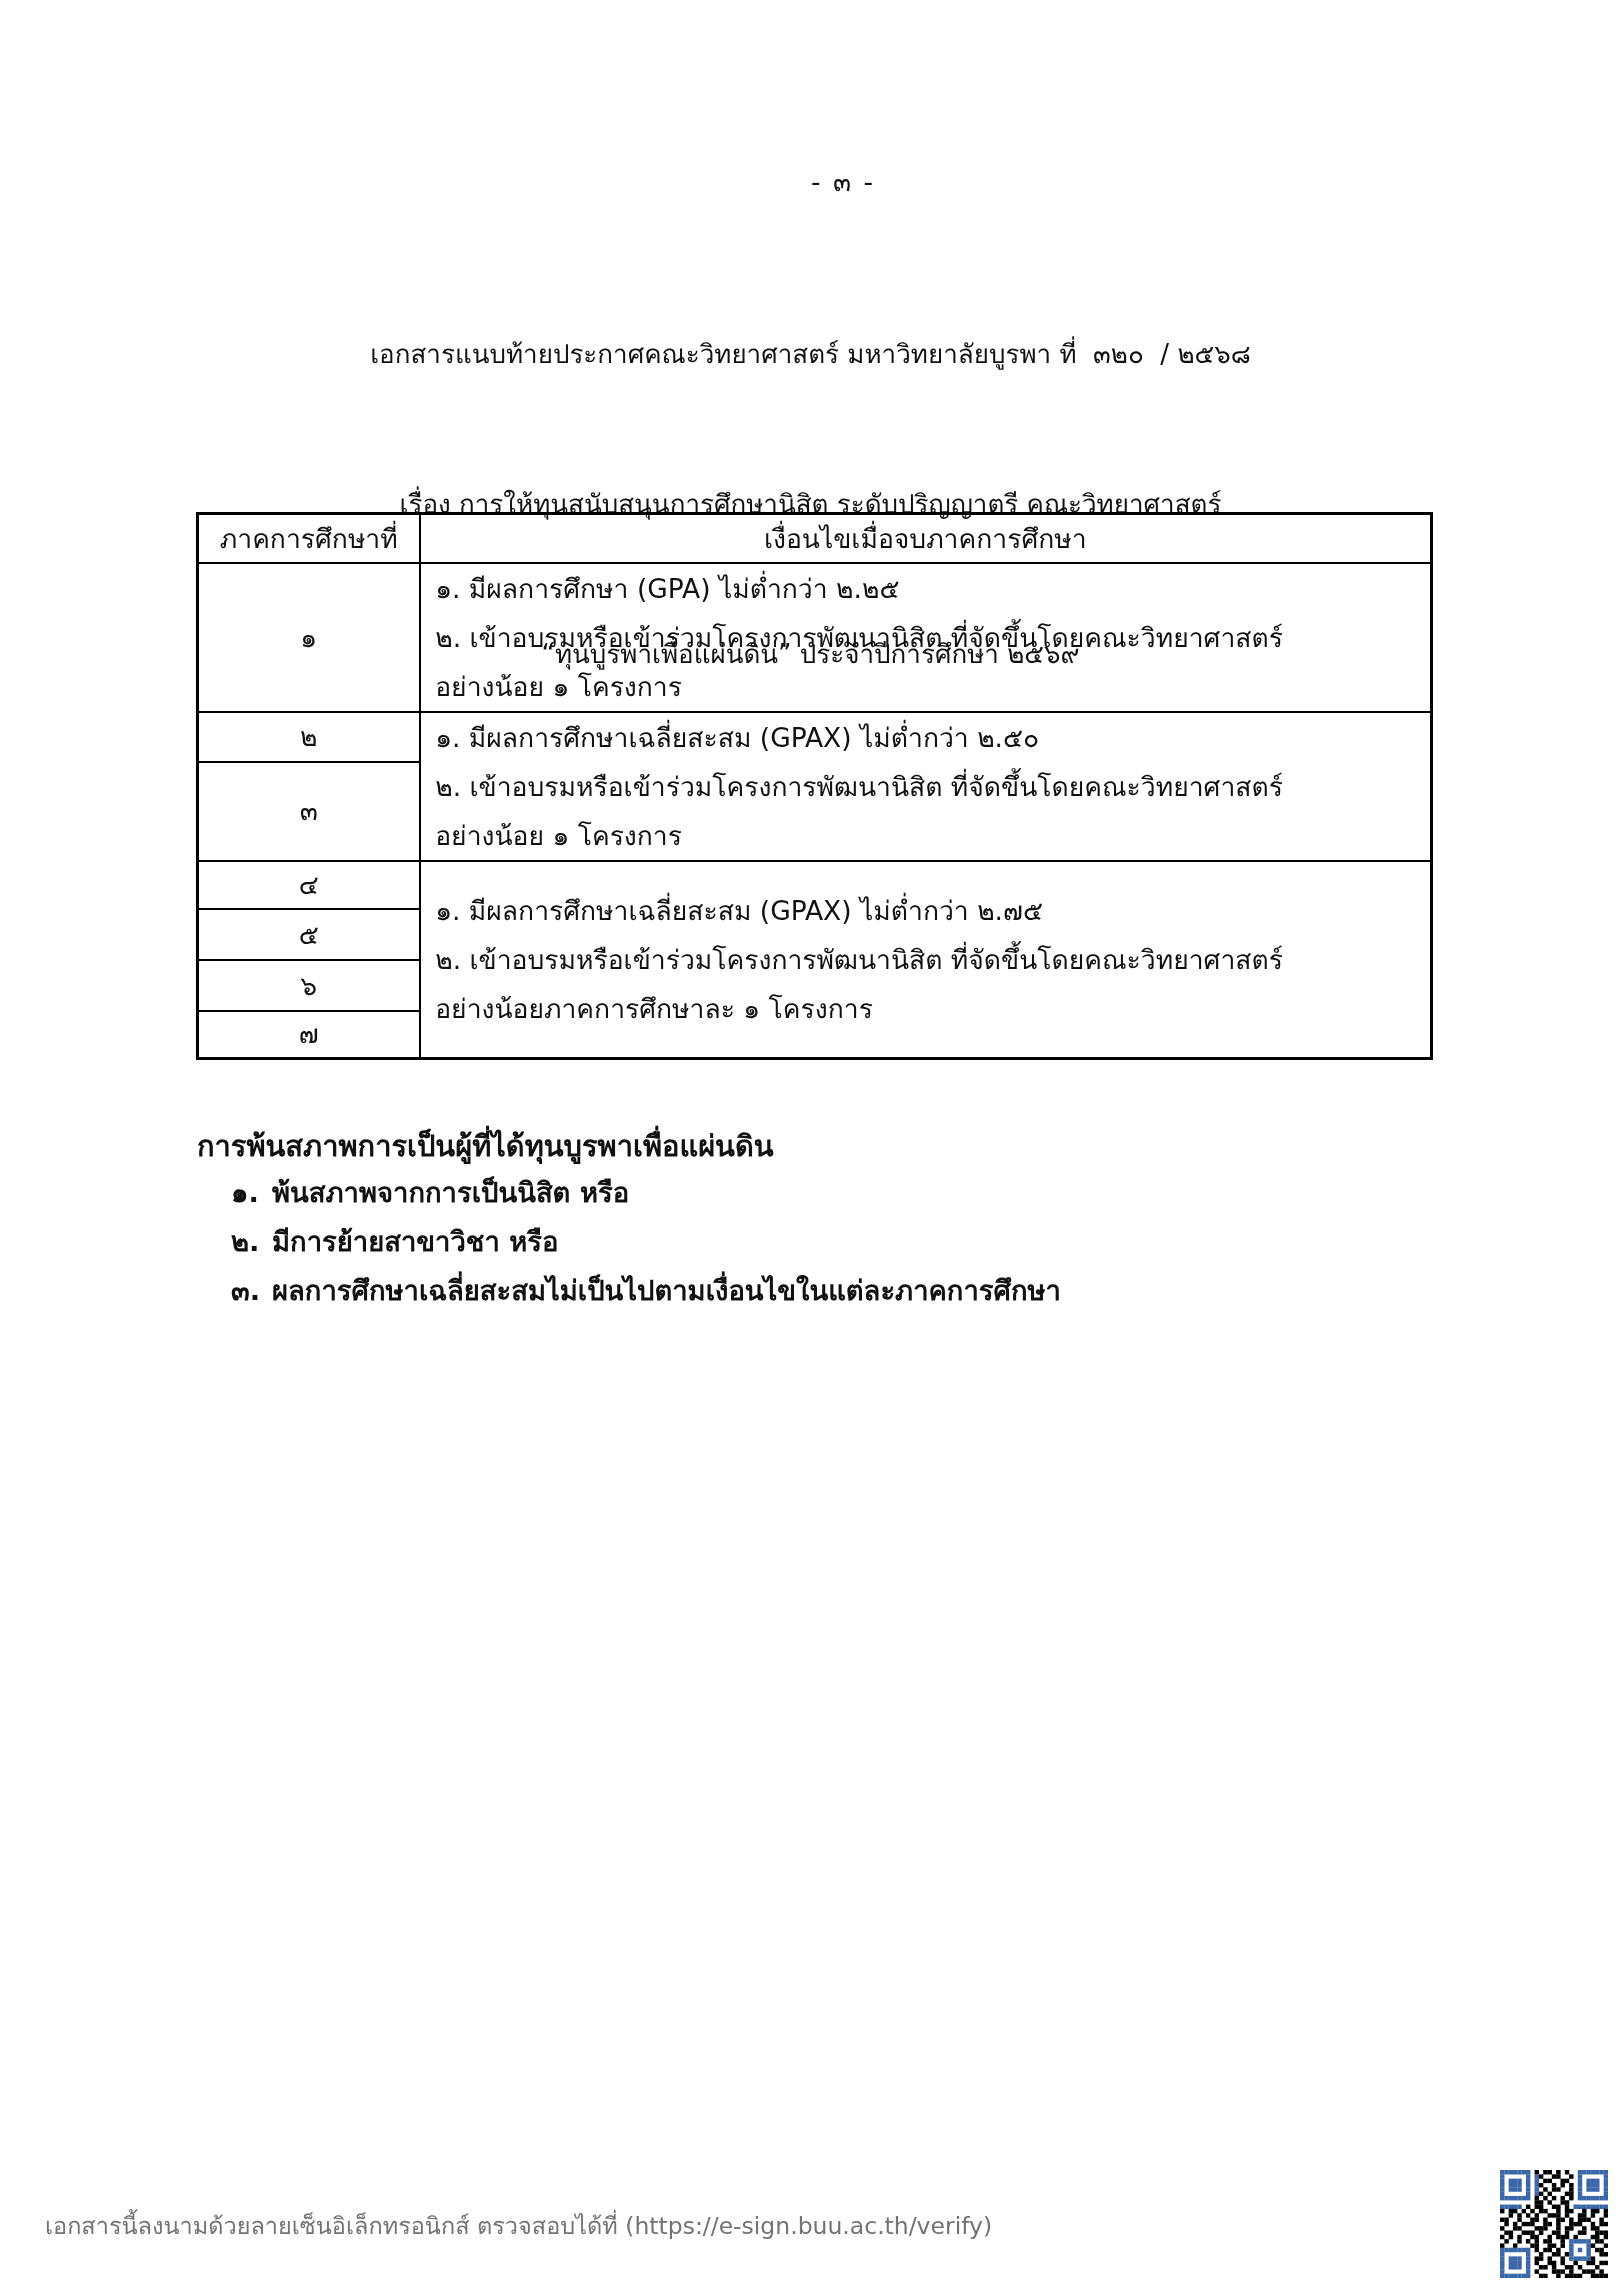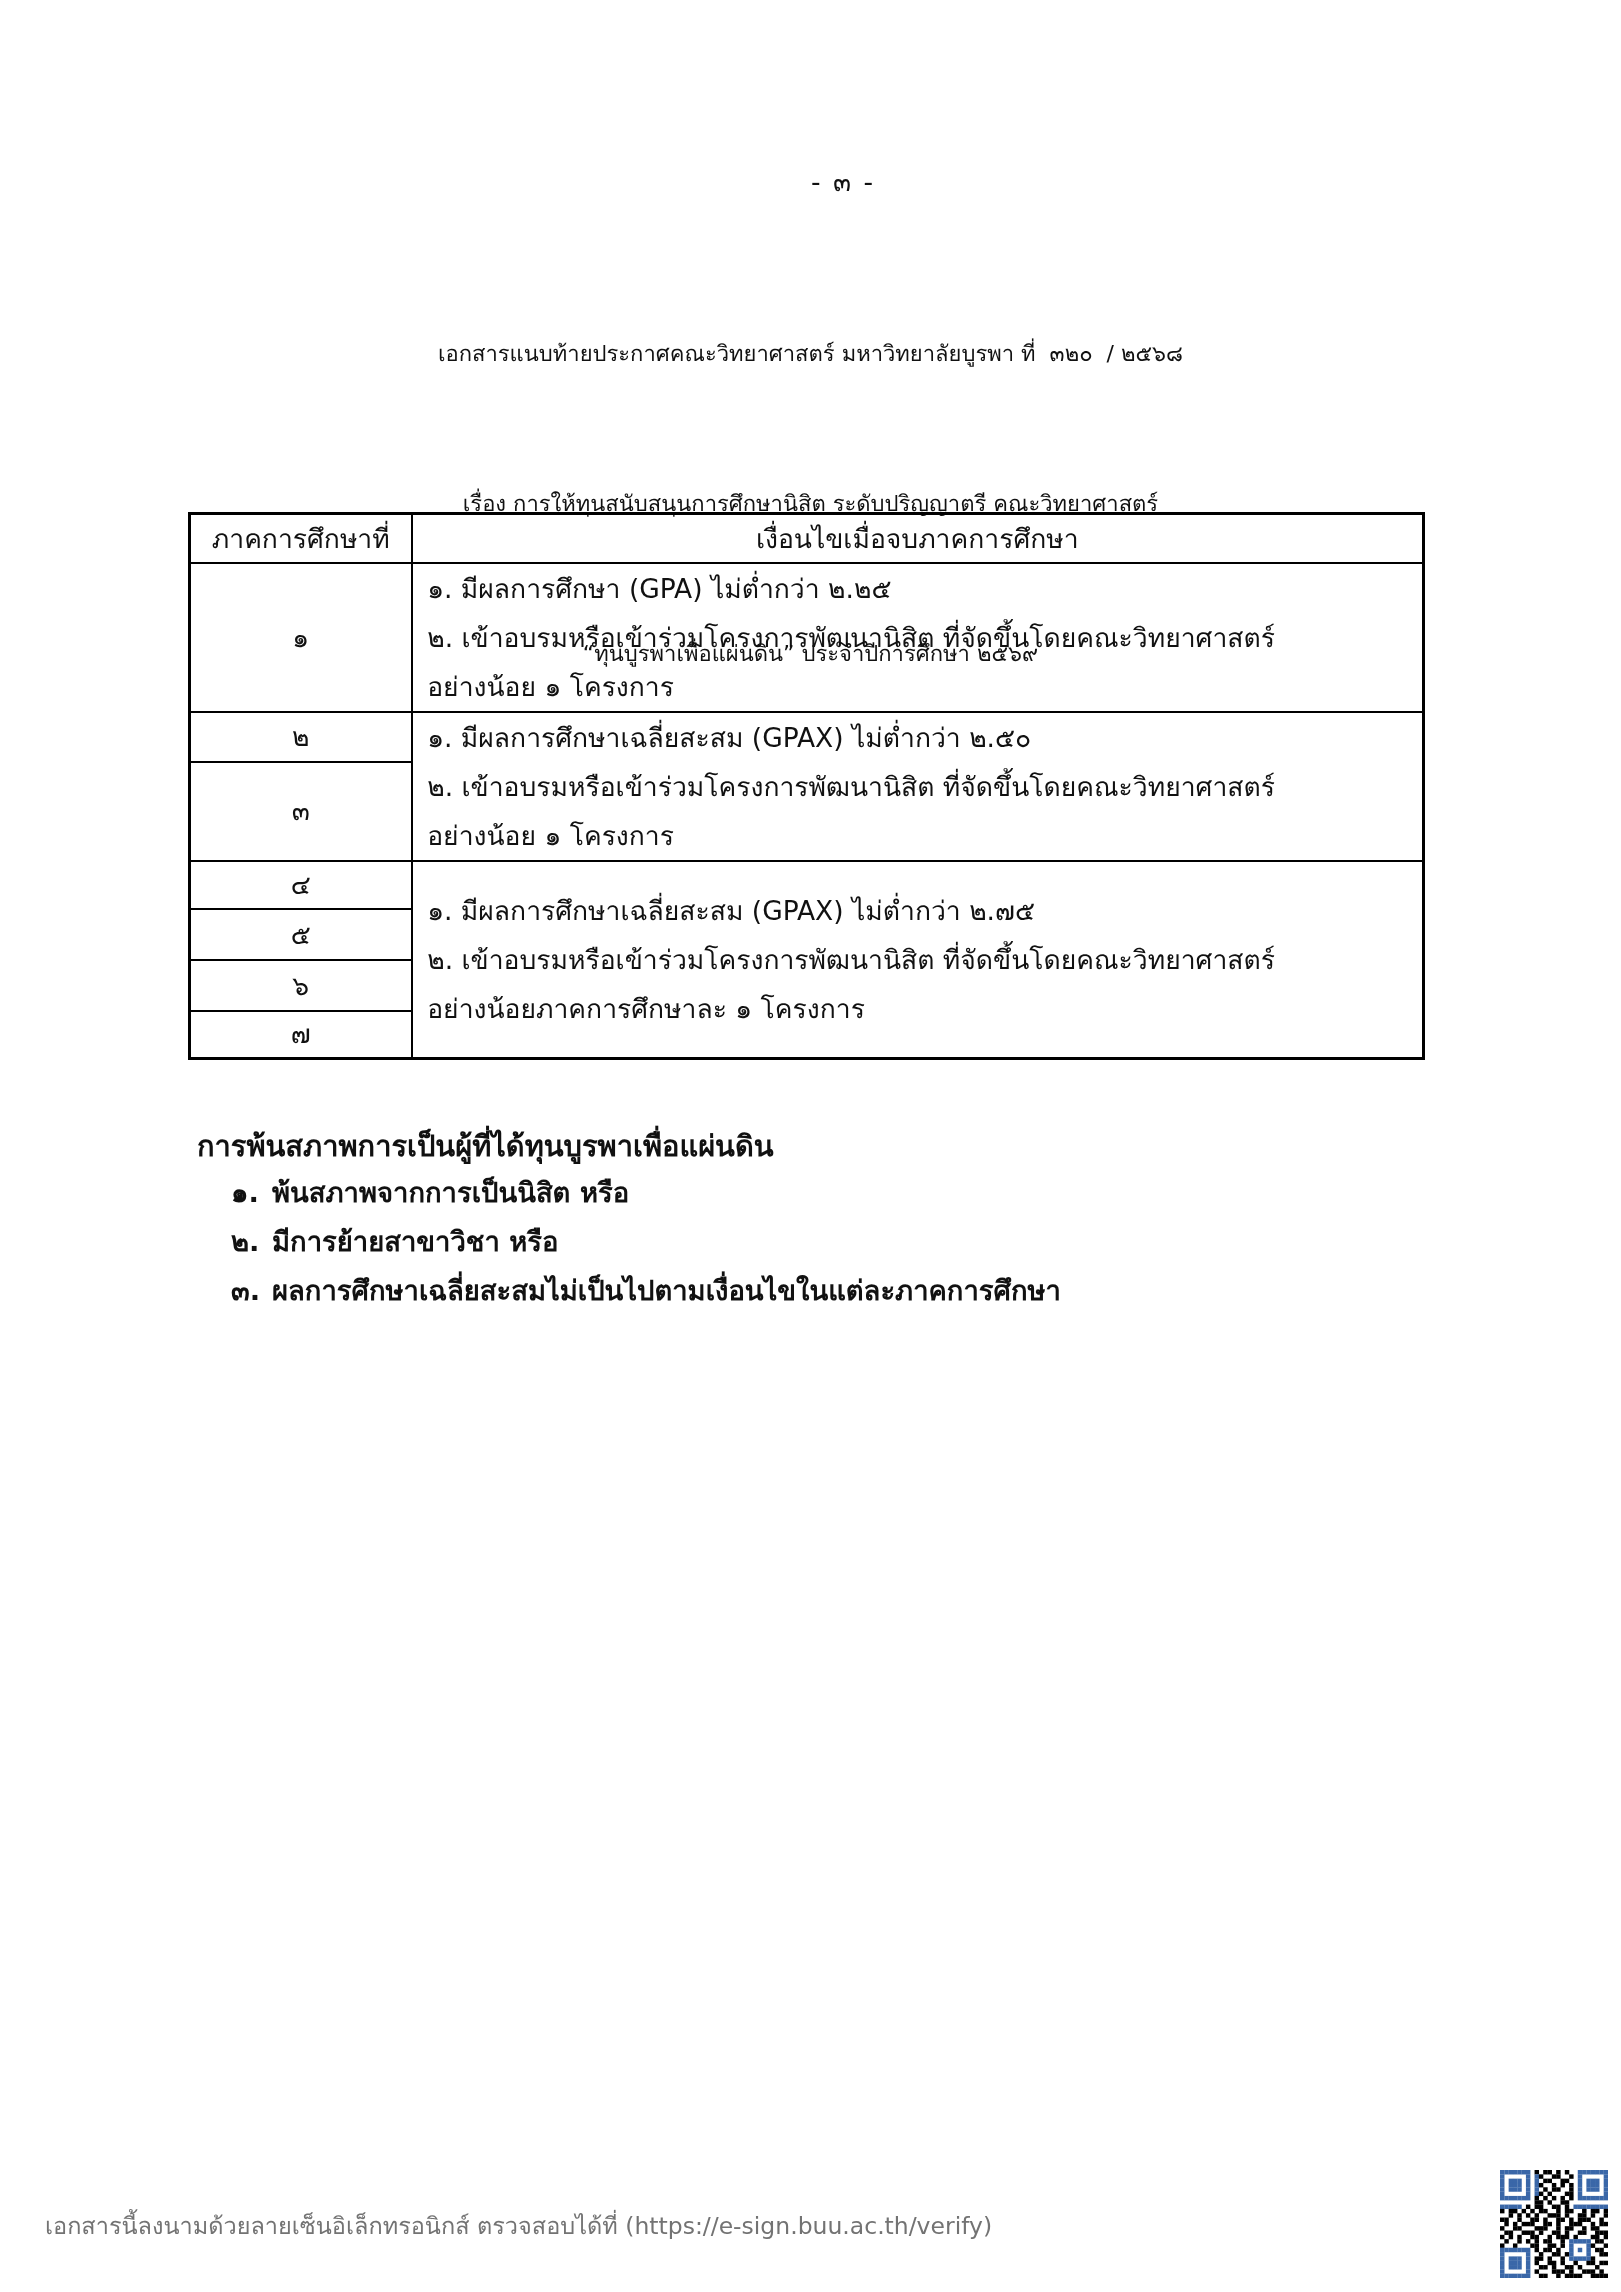--- a/index.html
+++ b/index.html
@@ -16,36 +16,36 @@
     position: absolute;
     top: 161px; left: 745px; width: 196px;
     text-align: center;
     font-size: 26.5px;
     letter-spacing: 2px;
   }
   .doc-header {
     position: absolute;
     top: 229px; left: 0; width: 1621px;
     text-align: center;
-    font-size: 22px;
+    font-size: 26px;
     line-height: 50px;
     white-space: pre-wrap;
   }
   .section-heading {
     position: absolute;
     left: 197px;
     font-size: 29px;
     font-weight: bold;
     white-space: nowrap;
   }
   #conditions-heading { top: 443px; }
   #termination-heading { top: 1123px; }
   table.cond-table {
     position: absolute;
-    left: 188px; top: 512px;
+    left: 196px; top: 512px;
     width: 1235px;
     border-collapse: collapse;
     table-layout: fixed;
     border: 3.9px solid #000;
     font-size: 26.5px;
   }
   .cond-table col.c1 { width: 222px; }
   .cond-table col.c2 { width: 1012px; }
   .cond-table th, .cond-table td {
     border: 2px solid #000;

